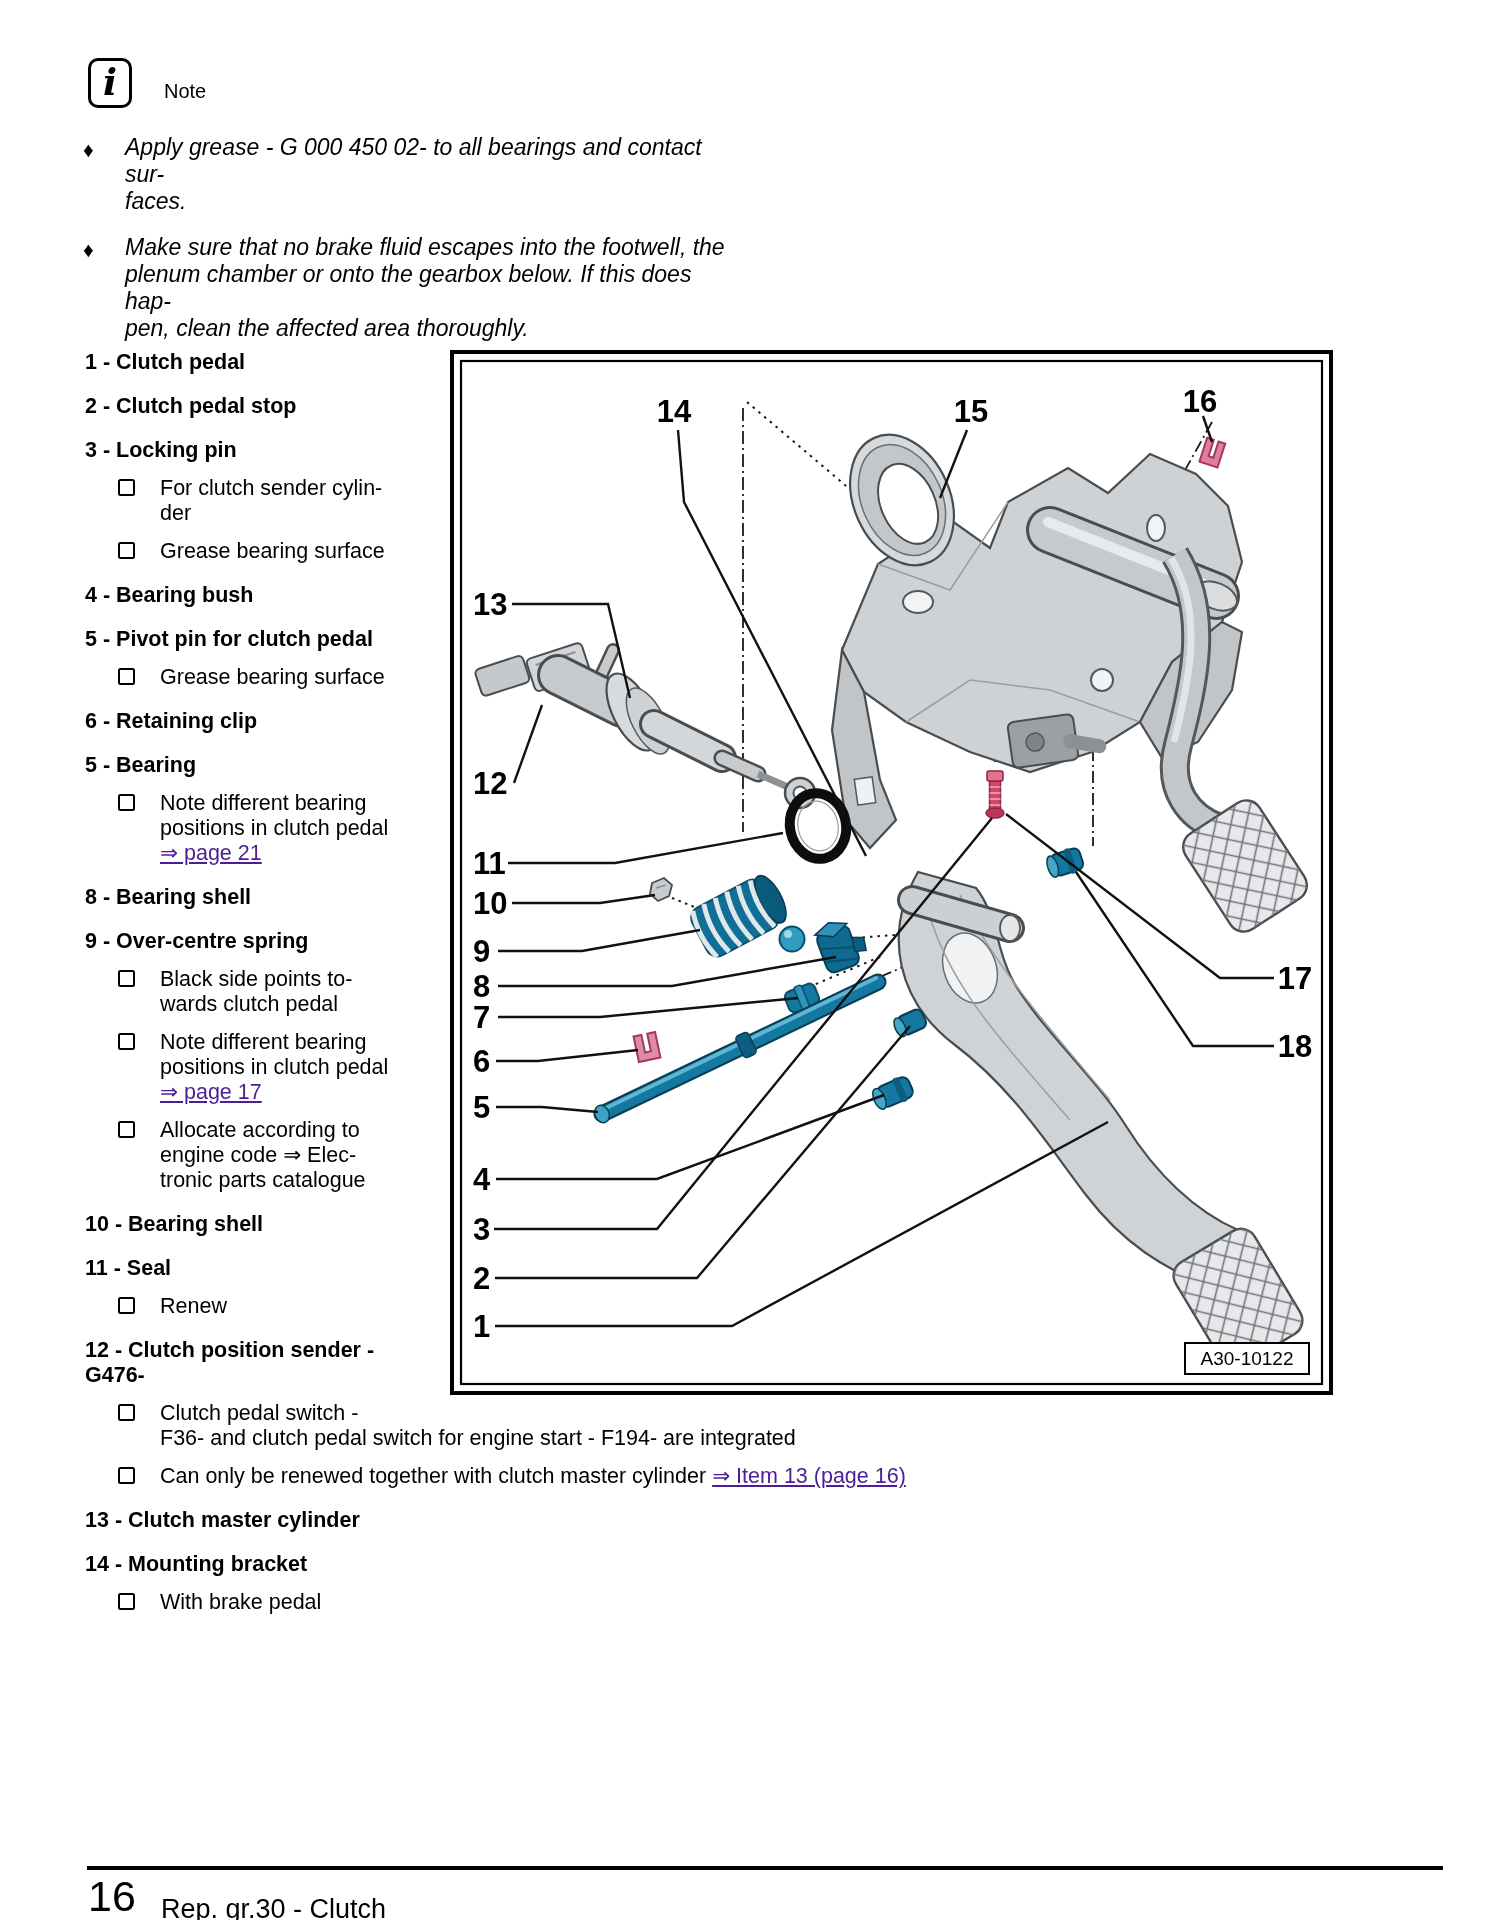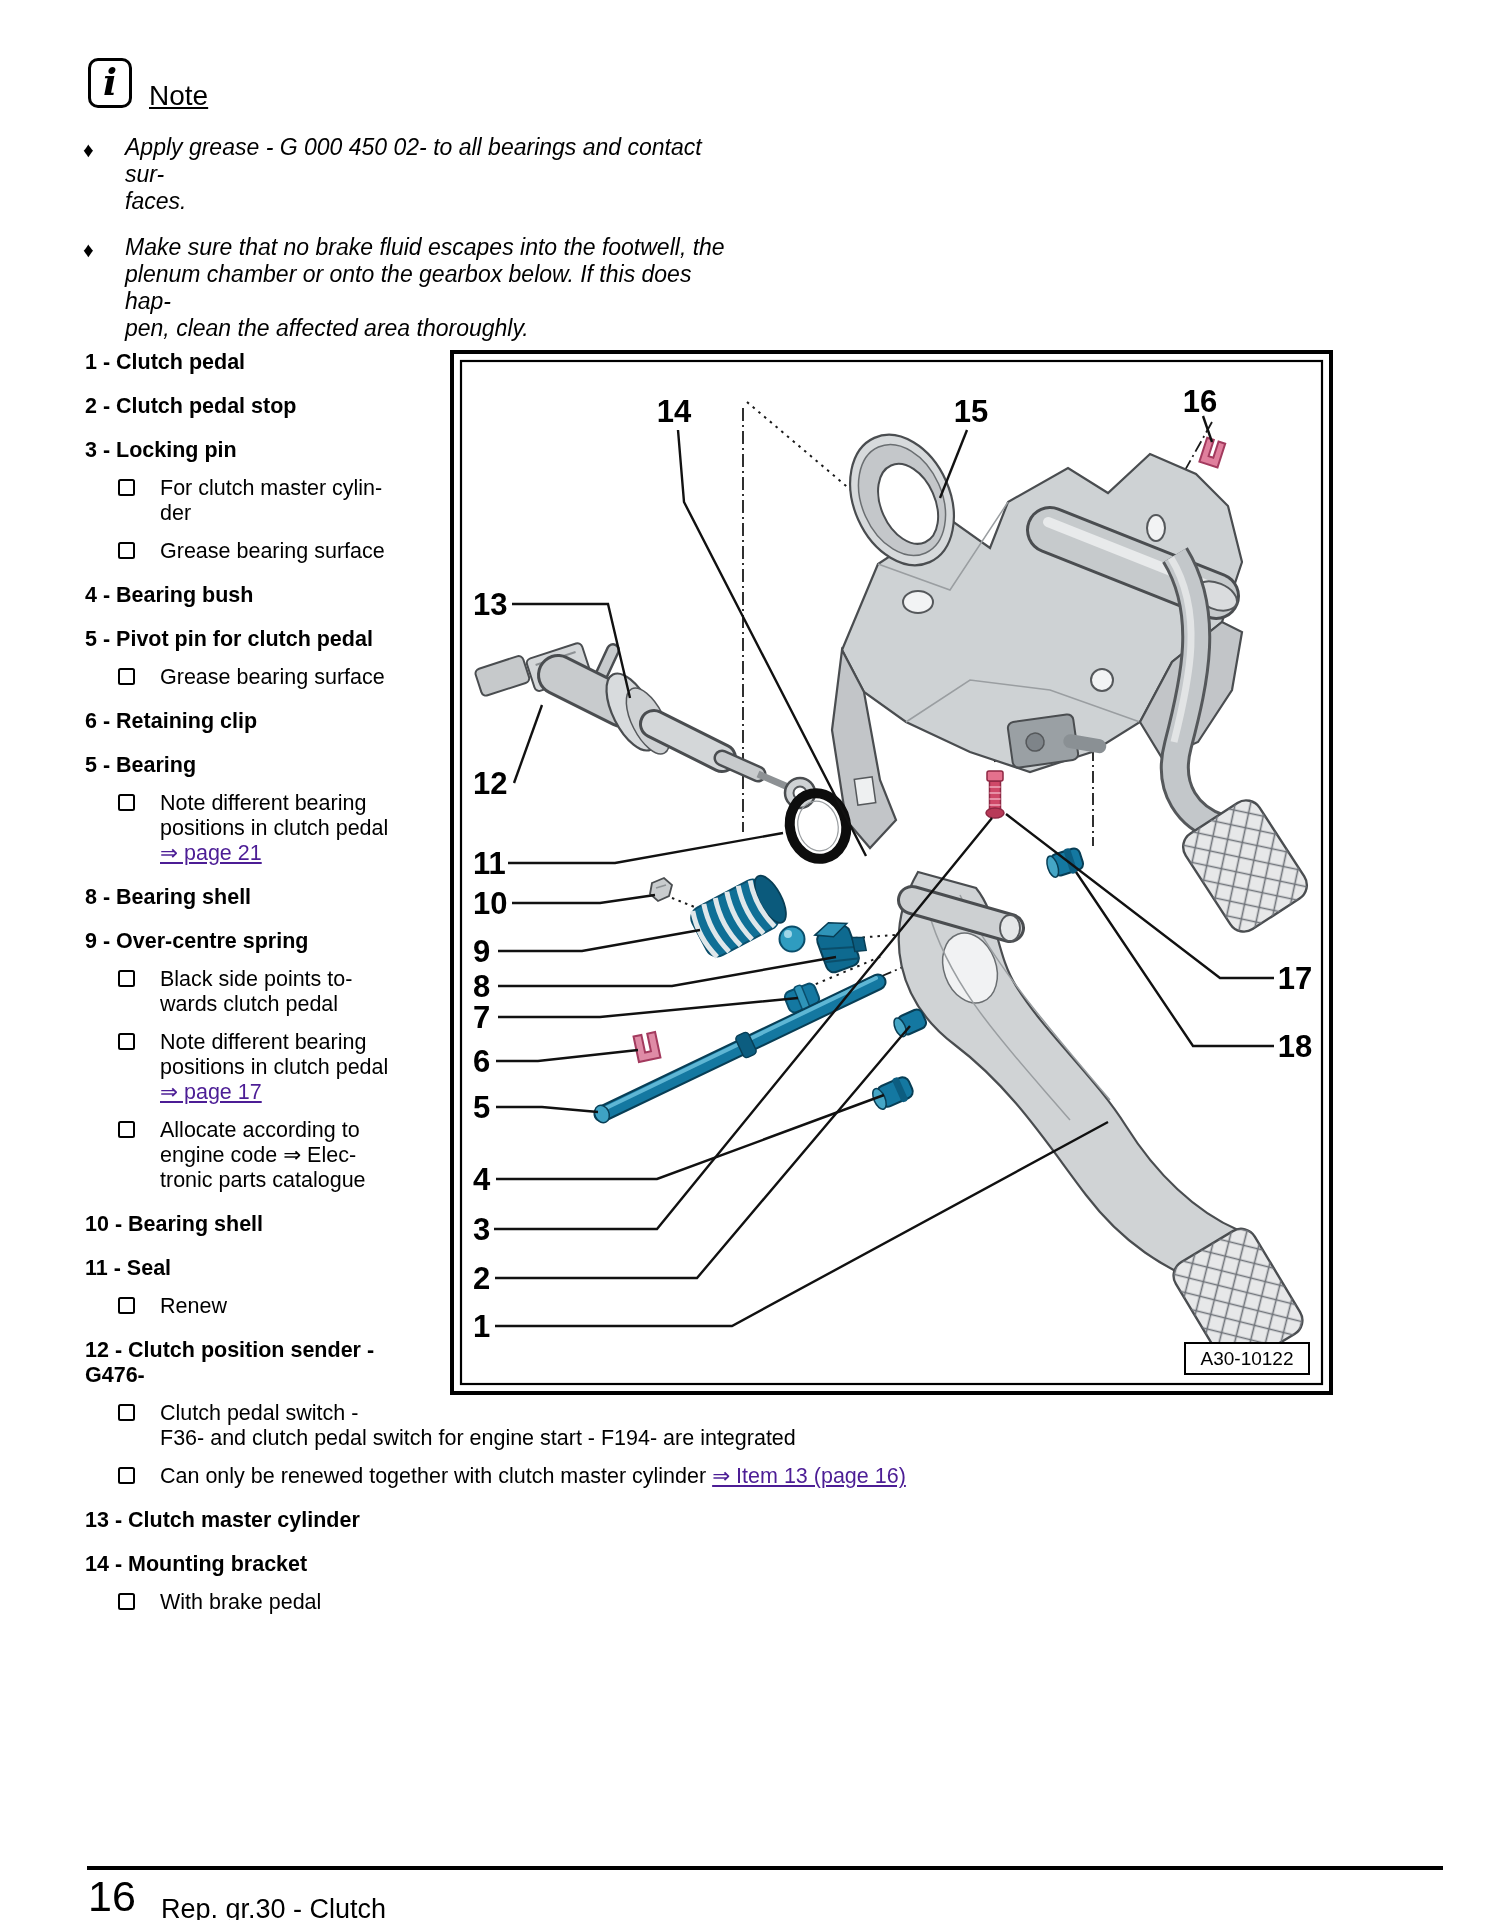--- a/index.html
+++ b/index.html
@@ -3,21 +3,21 @@
 <meta charset="utf-8">
 <style>
   html,body{margin:0;padding:0;background:#ffffff;}
   #page{position:relative;width:1509px;height:1920px;background:#ffffff;overflow:hidden;
         font-family:"Liberation Sans",sans-serif;color:#000;}
   
   .note-icon{position:absolute;left:88px;top:58px;width:44px;height:50px;border:3.5px solid #000;
              border-radius:10px;display:flex;align-items:center;justify-content:center;
              font-family:"DejaVu Serif",serif;font-style:italic;font-weight:bold;font-size:37px;
              padding-bottom:3px;box-sizing:border-box;}
-  .note-title{position:absolute;left:149px;top:80px;font-size:28px;text-decoration:underline;}
+  .note-title{position:absolute;left:164px;top:80px;font-size:20px;}
   .note-bullets{position:absolute;left:83px;top:134px;width:660px;}
   .nb{position:relative;padding-left:42px;font-style:italic;font-size:23px;line-height:27px;margin-bottom:19px;}
   .nb .dia{position:absolute;left:0;top:2px;font-style:normal;font-size:21px;}
   
   .plist{position:absolute;left:85px;top:350px;width:1280px;font-size:21.5px;line-height:25px;}
   .pitem{margin-bottom:19px;}
   .pt{font-weight:bold;}
   .pb{position:relative;padding-left:75px;margin-top:13px;font-weight:normal;}
   .pb .cb{position:absolute;left:33px;top:3px;width:13px;height:13px;border:2.4px solid #000;border-radius:2.5px;}
   .rlink{color:#4c1d95;text-decoration:underline;cursor:pointer;}
@@ -42,21 +42,21 @@
 
   <div class="plist">
       <div class="pitem">
         <div class="pt"><span>1 - Clutch pedal</span></div>
       </div>
       <div class="pitem">
         <div class="pt"><span>2 - Clutch pedal stop</span></div>
       </div>
       <div class="pitem">
         <div class="pt"><span>3 - Locking pin</span></div>
-        <div class="pb"><span class="cb"></span><span><span>For clutch master cylin-</span><br><span>der</span></span></div>
+        <div class="pb"><span class="cb"></span><span><span>For clutch sender cylin-</span><br><span>der</span></span></div>
         <div class="pb"><span class="cb"></span><span><span>Grease bearing surface</span></span></div>
       </div>
       <div class="pitem">
         <div class="pt"><span>4 - Bearing bush</span></div>
       </div>
       <div class="pitem">
         <div class="pt"><span>5 - Pivot pin for clutch pedal</span></div>
         <div class="pb"><span class="cb"></span><span><span>Grease bearing surface</span></span></div>
       </div>
       <div class="pitem">

